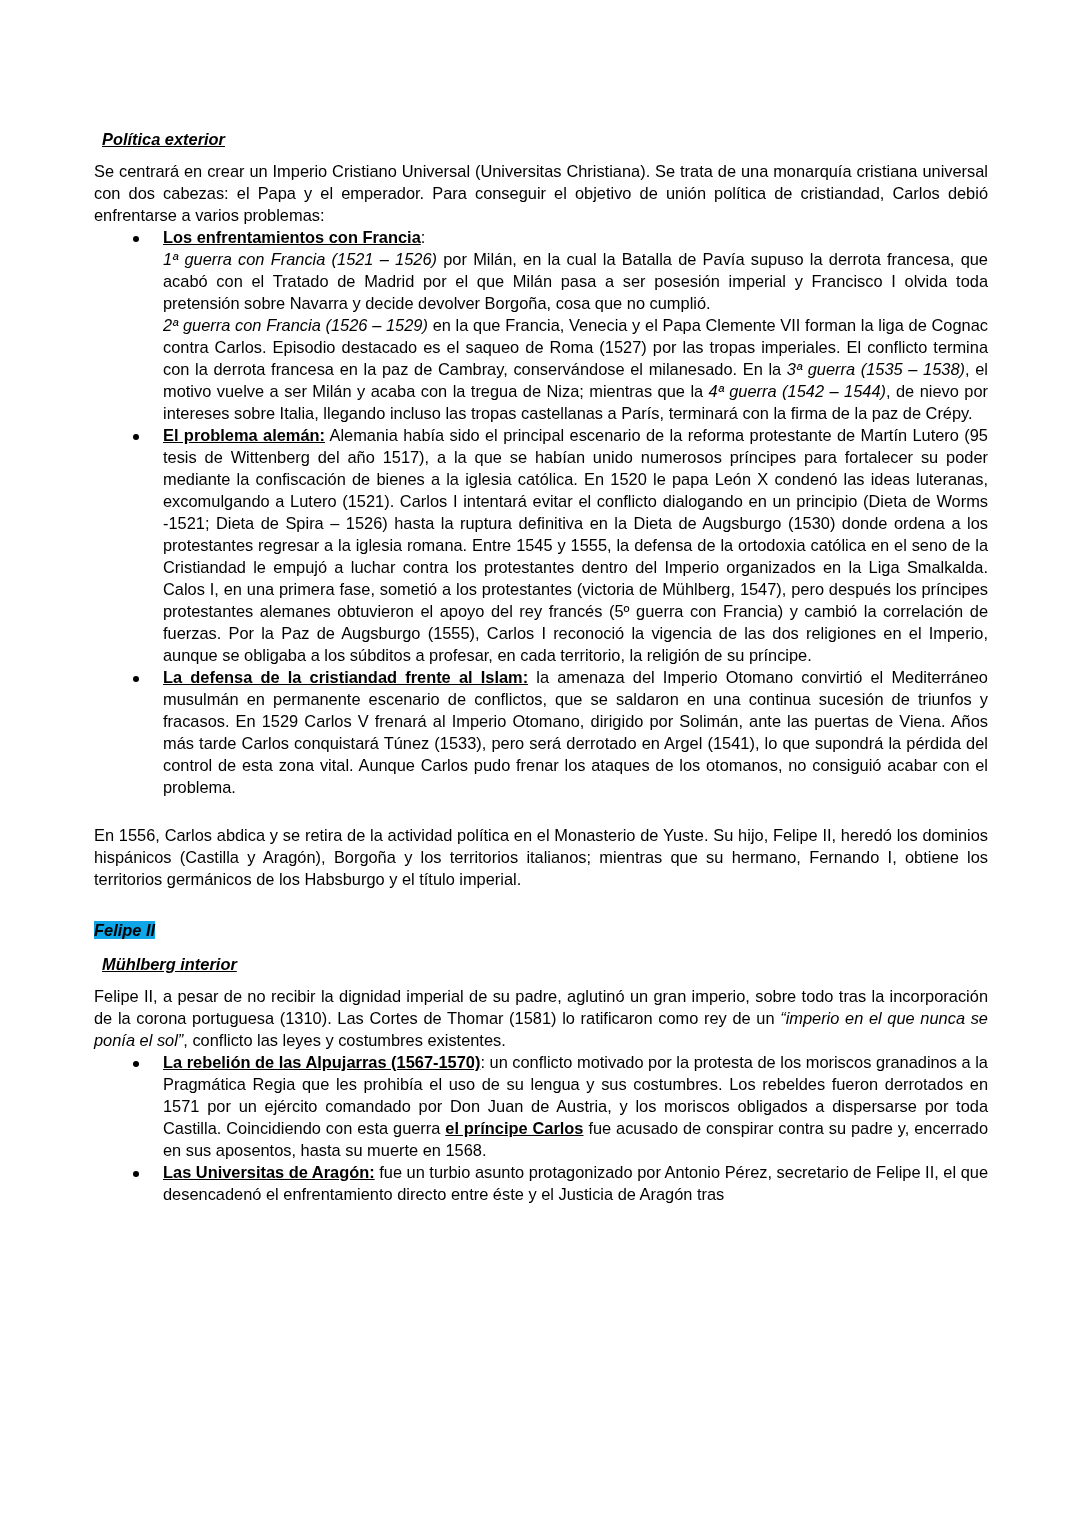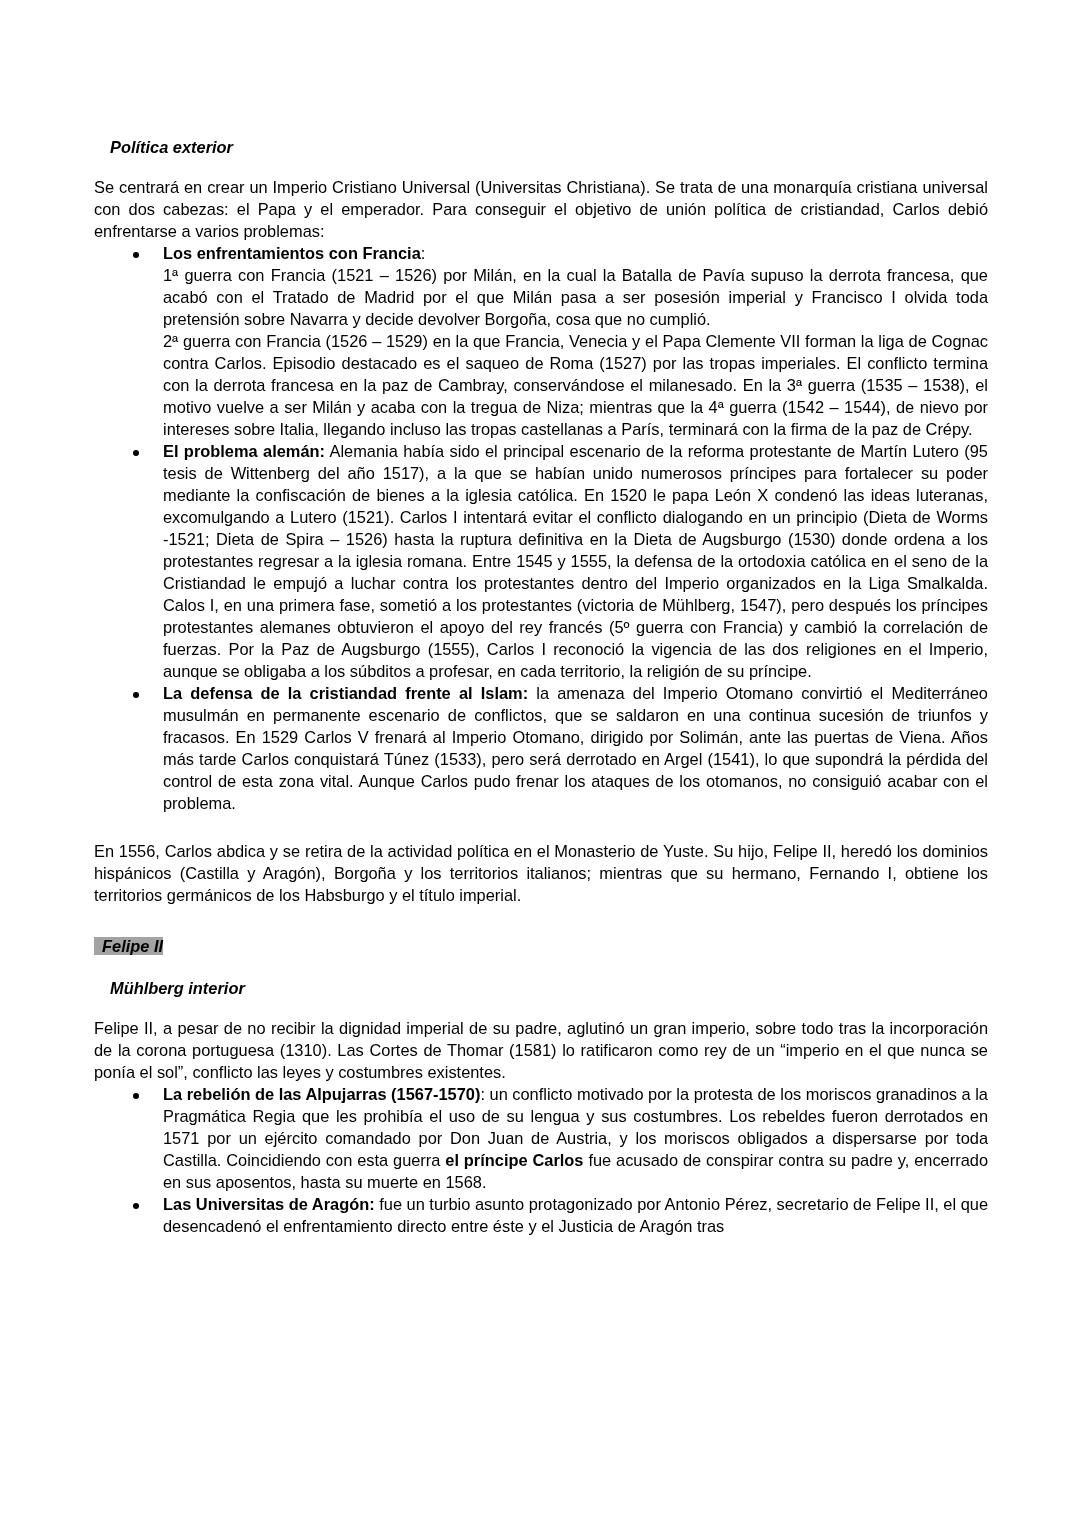--- a/index.html
+++ b/index.html
@@ -32,32 +32,32 @@
     text-align: justify;
     text-justify: inter-word;
     margin: 0;
     hyphens: none;
   }
   .heading {
     font-size: 16.4px;
     line-height: 26.2px;
     font-weight: bold;
     font-style: italic;
-    margin: 16px;
+    text-decoration: underline;
+    margin: 8px;
   }
   .heading-hl {
     font-size: 16.4px;
     line-height: 26.2px;
     font-weight: bold;
     font-style: italic;
     margin: 0;
   }
   .heading-hl .hl {
-    background: #a3a3a3;
-    padding-left: 8px;
+    background: #0ea5e9;
   }
   .gap {
     height: 26.2px;
   }
   
   .bullets {
     margin: 0;
     padding: 0;
     list-style: none;
   }
@@ -71,22 +71,22 @@
     left: 39px;
     top: 10px;
     width: 6px;
     height: 6px;
     background: #000000;
     border-radius: 50%;
   }
   .bullets .para {
     text-align: justify;
   }
-  .bu { font-weight: bold; }
-  .it { }
+  .bu { font-weight: bold; text-decoration: underline; }
+  .it { font-style: italic; }
 </style>
 </head>
 <body>
 
 <div class="page">
   <div class="content">
 
     <div class="heading">Política exterior</div>
 
     <div class="para">Se centrará en crear un Imperio Cristiano Universal (Universitas Christiana). Se trata de una monarquía cristiana universal con dos cabezas: el Papa y el emperador. Para conseguir el objetivo de unión política de cristiandad, Carlos debió enfrentarse a varios problemas:</div>

